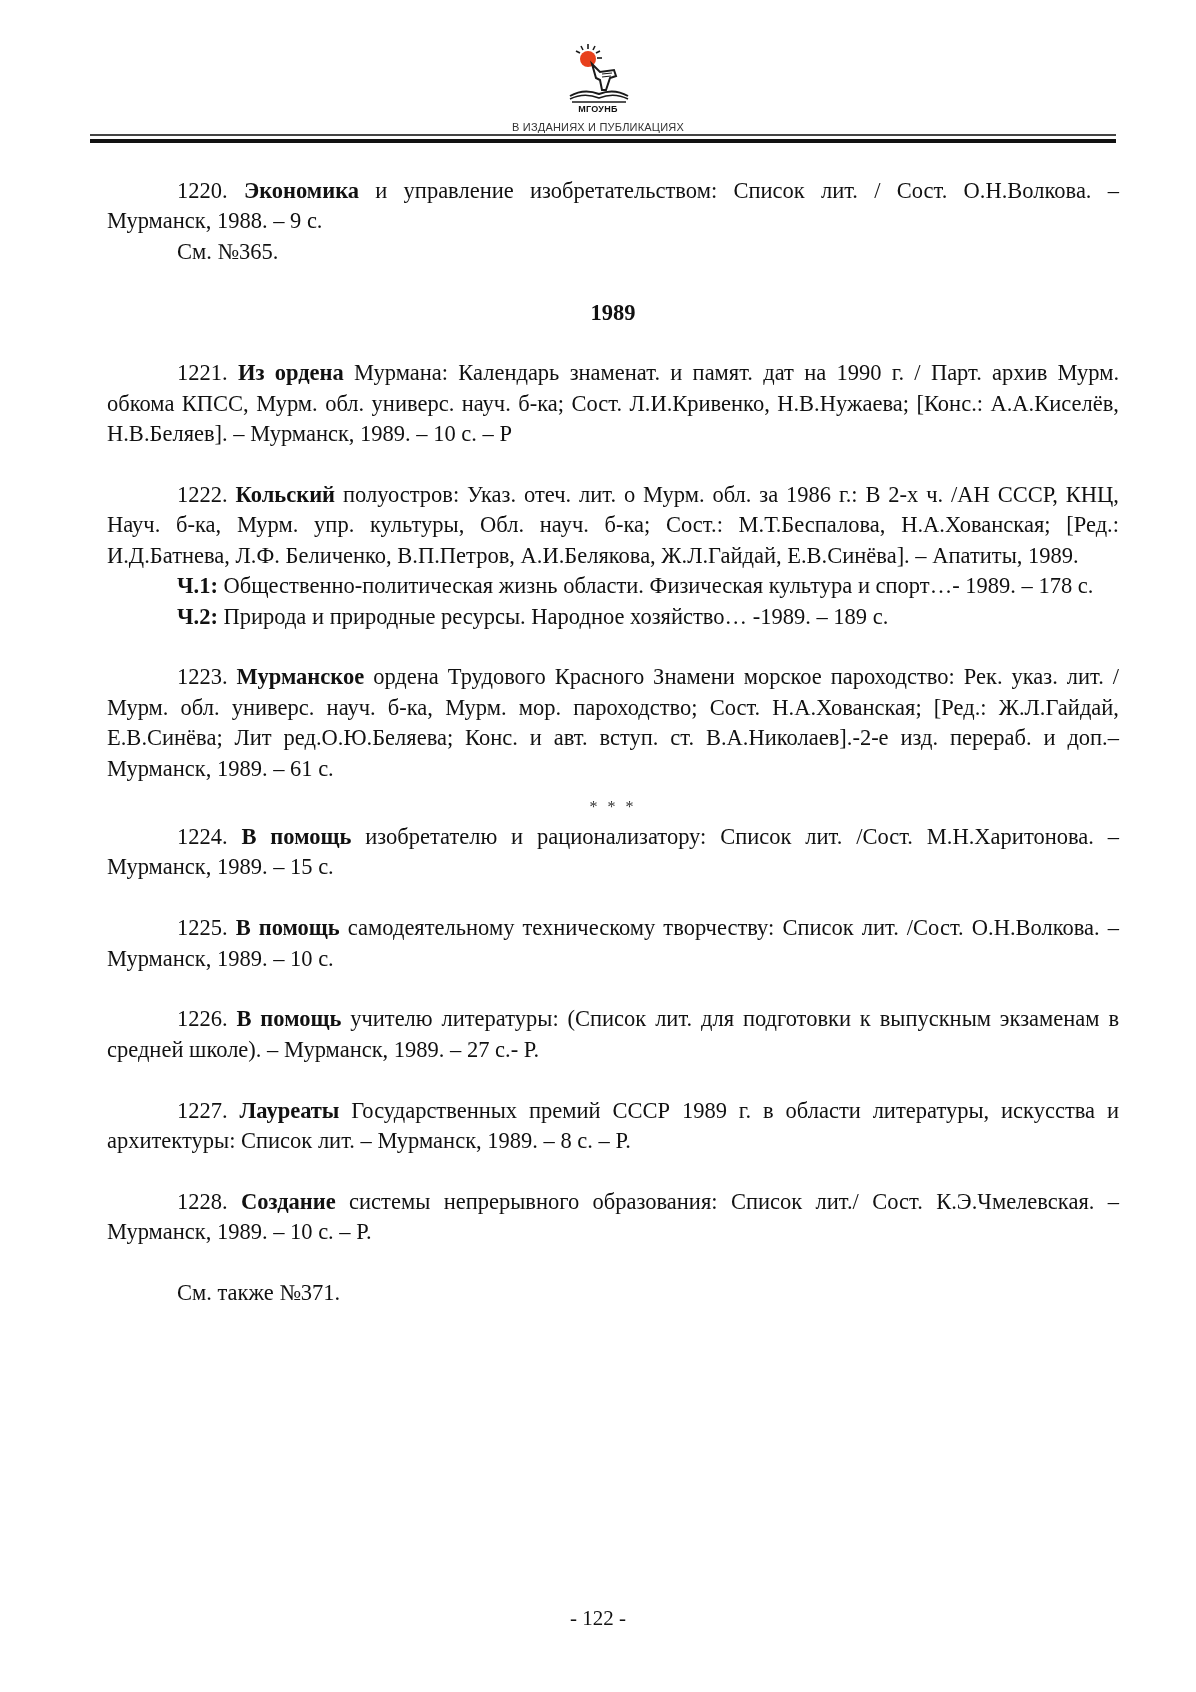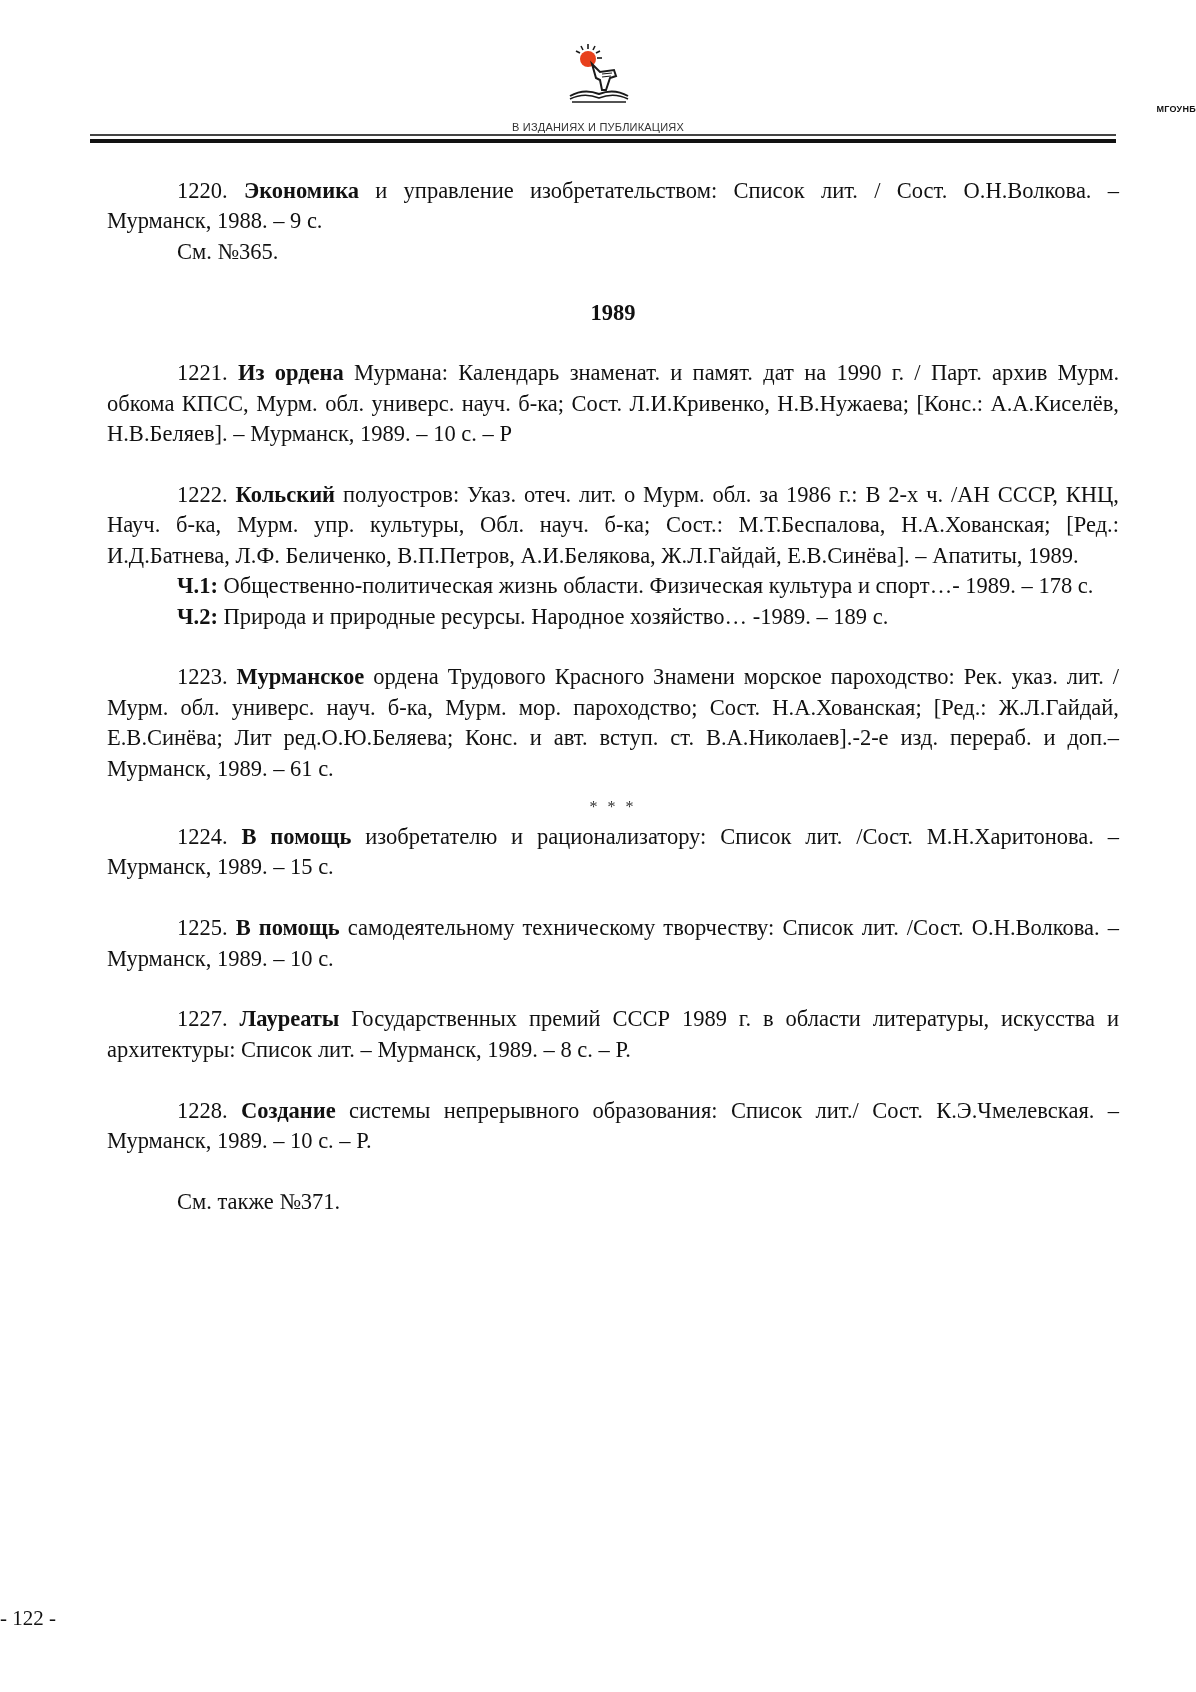--- a/index.html
+++ b/index.html
@@ -1,37 +1,37 @@
 <!DOCTYPE html>
 <html><head>
 <meta charset="utf-8">
 <style>
   html, body { margin: 0; padding: 0; background: #ffffff; }
   body { width: 1196px; height: 1692px; position: relative; overflow: hidden;
          font-family: "Liberation Serif", "DejaVu Serif", serif; color: #111; }
   .header { position: absolute; left: 0; top: 0; width: 1196px; height: 150px; }
   .logo { position: absolute; left: 566px; top: 42px; width: 66px; height: 62px; }
-  .logo-name { position: absolute; left: 0; width: 1196px; top: 104px; text-align: right;
+  .logo-name { position: absolute; left: 0; width: 1196px; top: 104px; text-align: center;
                font-family: "Liberation Sans", "DejaVu Sans", sans-serif; font-weight: bold;
                font-size: 9px; letter-spacing: 0.3px; color: #111; }
   .header-sub { position: absolute; left: 0; width: 1196px; top: 121px; text-align: center;
                 font-family: "Liberation Sans", "DejaVu Sans", sans-serif; font-size: 11px;
                 color: #333; letter-spacing: 0.2px; }
   .rule-thin { position: absolute; left: 90px; width: 1026px; top: 134px; height: 2px; background: #444; }
   .rule-thick { position: absolute; left: 90px; width: 1026px; top: 139px; height: 4px; background: #111; }
 
   .content { position: absolute; left: 107px; top: 176px; width: 1012px;
              font-size: 22.5px; line-height: 30.4px; }
   .entry { margin: 0 0 30.4px 0; }
   .entry p { margin: 0; text-align: justify; text-indent: 70px; }
   .entry p.cont { text-indent: 70px; }
   .year { text-align: center; font-weight: bold; margin: 0 0 30.4px 0; padding-top: 0; }
   .sep { text-align: center; margin: -6px 0 0 0; font-size: 16px; line-height: 30px; color: #333; letter-spacing: 3px; }
   b { font-weight: bold; }
-  .page-num { position: absolute; left: 0; width: 1196px; top: 1606px; 
+  .page-num { position: absolute; left: 0; width: 1196px; top: 1606px; text-align: center;
               font-size: 21px; color: #111; }
 </style>
 </head>
 <body>
 
 <div class="header">
   <svg class="logo" viewBox="0 0 66 62">
 
     <g stroke="#1a1a1a" stroke-width="1.6">
       <line x1="22" y1="2" x2="22" y2="7"></line>
@@ -83,20 +83,23 @@
   <div class="sep">* * *</div>
 
   <div class="entry">
     <p><span>1224.</span> <b>В помощь</b><span> изобретателю и рационализатору: Список лит. /Сост. М.Н.Харитонова. – Мурманск, 1989. – 15 с.</span></p>
   </div>
 
   <div class="entry">
     <p><span>1225.</span> <b>В помощь</b><span> самодеятельному техническому творчеству: Список лит. /Сост. О.Н.Волкова. – Мурманск, 1989. – 10 с.</span></p>
   </div>
 
+  <div class="entry">
+    <p><span>1226.</span> <b>В помощь</b><span> учителю литературы: (Список лит. для подготовки к выпускным экзаменам в средней школе). – Мурманск, 1989. – 27 с.- Р.</span></p>
+  </div>
 
   <div class="entry">
     <p><span>1227.</span> <b>Лауреаты</b><span> Государственных премий СССР 1989 г. в области литературы, искусства и архитектуры: Список лит. – Мурманск, 1989. – 8 с. – Р.</span></p>
   </div>
 
   <div class="entry">
     <p><span>1228.</span> <b>Создание</b><span> системы непрерывного образования: Список лит./ Сост. К.Э.Чмелевская. – Мурманск, 1989. – 10 с. – Р.</span></p>
   </div>
 
   <div class="entry">

